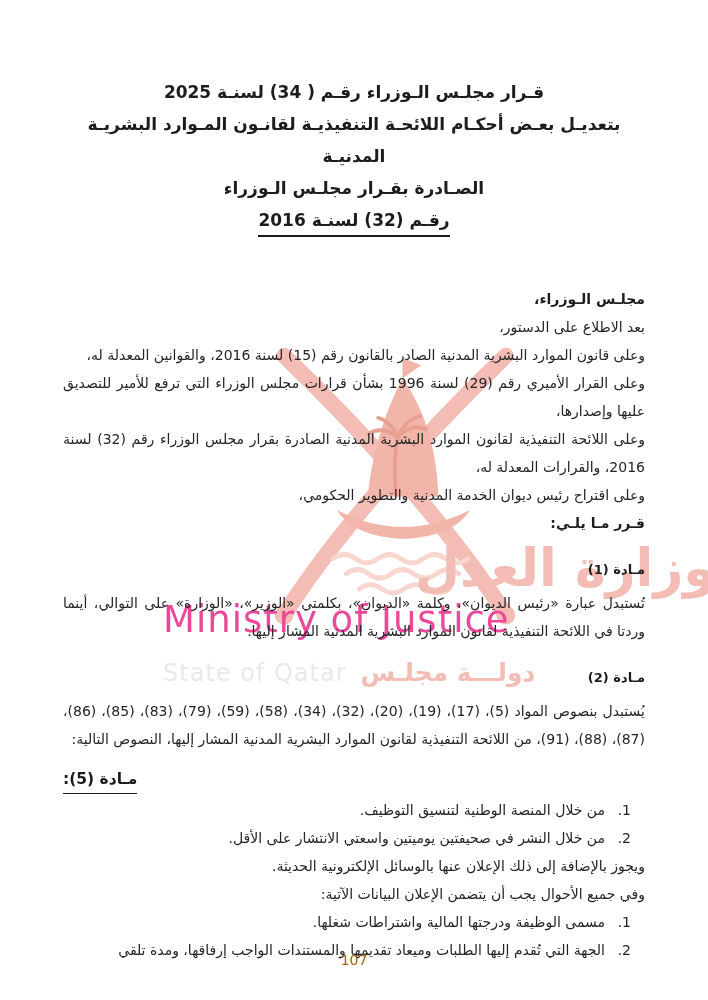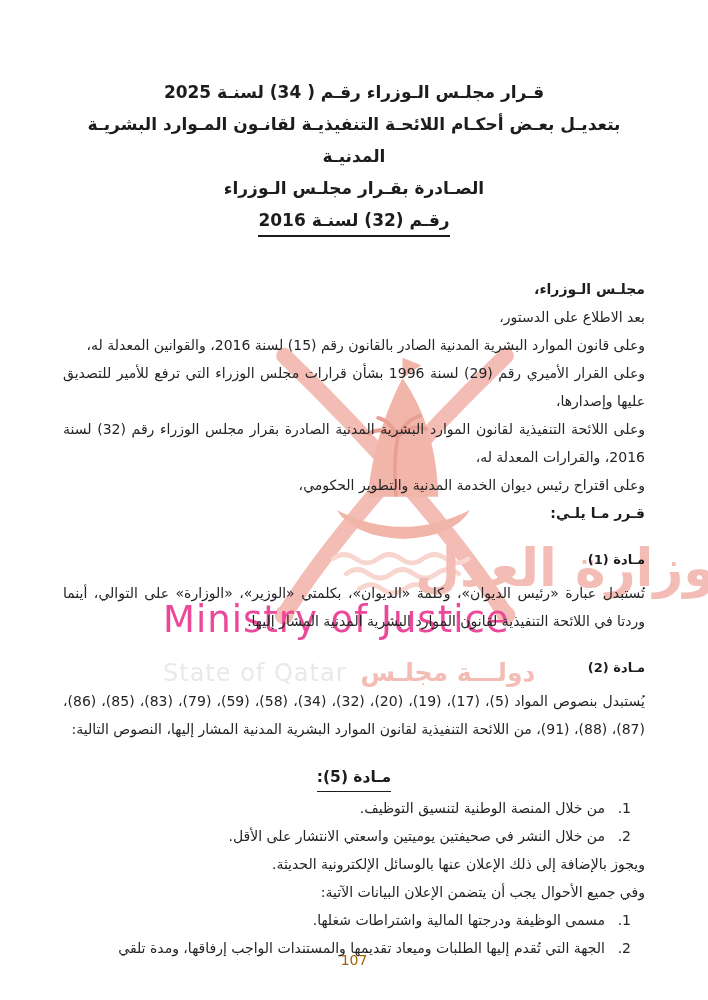--- a/index.html
+++ b/index.html
@@ -52,35 +52,35 @@
     color: #1c1c1c;
   }
   .title-underline {
     display: inline-block;
     border-bottom: 2px solid #1c1c1c;
     padding-bottom: 2px;
     line-height: 26px;
   }
 
   .body-text { font-size: 14px; line-height: 28px; color: #242424; }
-  .preamble { margin-top: 38px; }
+  .preamble { margin-top: 48px; }
   .preamble p { margin: 0; text-align: justify; }
   .bold { font-weight: bold; color: #1c1c1c; }
 
   .article-heading {
     text-align: right; font-weight: bold; color: #1c1c1c;
     font-size: 13px; line-height: 28px;
     margin: 19px 0 5px 0;
   }
   .article-body { margin: 0; text-align: justify; }
 
   .article5-heading {
-    text-align: center; font-weight: bold; color: #1c1c1c;
+    text-align: left; font-weight: bold; color: #1c1c1c;
     font-size: 15.5px; line-height: 28px;
-    margin: 20px 0 2px 0;
+    margin: 12px 0 2px 0;
   }
   .article5-heading .u {
     display: inline-block;
     border-bottom: 1.8px solid #1c1c1c;
     padding-bottom: 2px; line-height: 24px;
   }
   .plain-line { margin: 0; }
 
   .num-item {
     display: flex; gap: 10px;

